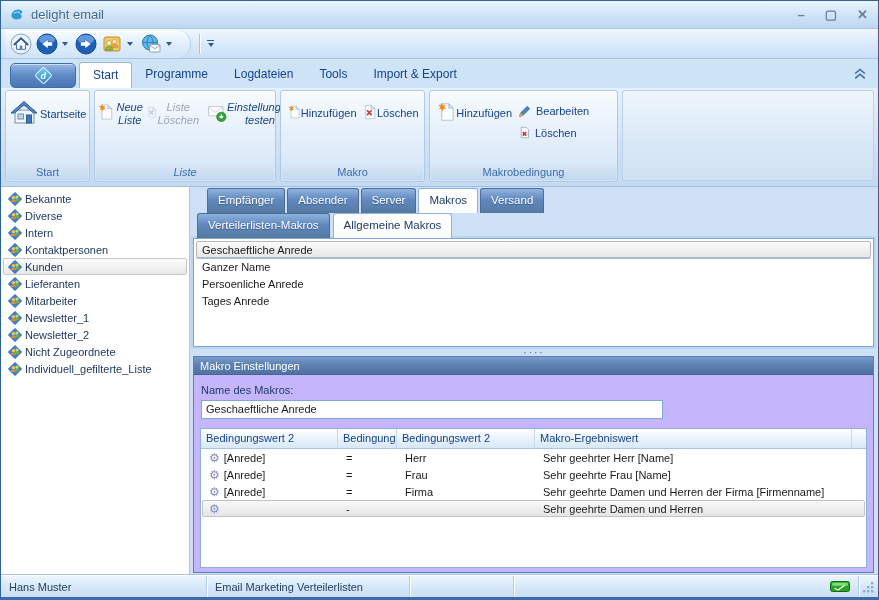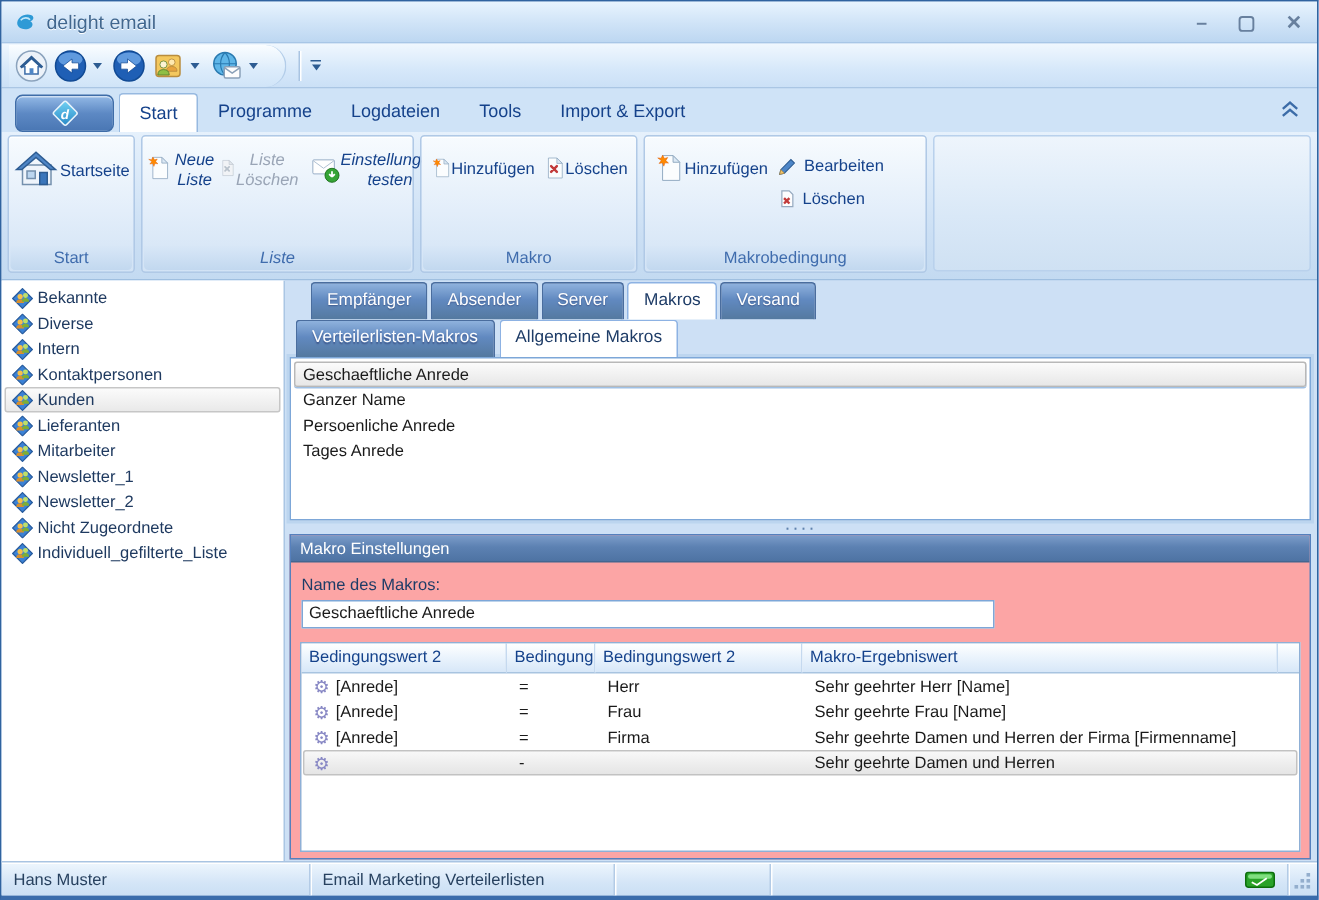--- a/index.html
+++ b/index.html
@@ -88,21 +88,21 @@
     background:#fff; border:1px solid #7da7d8; box-shadow:0 0 0 2px #bcd5ef; padding:2px; }
   .mlist-item { height:17px; line-height:16px; font-size:11px; color:#1a1a1a; padding-left:5px;
     cursor:pointer; border:1px solid transparent; }
   .mlist-item.selected { background:linear-gradient(#fbfbfb,#e7e7e7); border:1px solid #b8b8b8;
     border-radius:2px; box-shadow:0 1px 0 #9fc0e4; }
 
   .hsplit { position:absolute; top:162px; left:2px; right:4px; height:7px; cursor:row-resize; text-align:center; }
   .hsplit::after { content:"····"; font-size:13px; letter-spacing:1px; color:#5f82ad; line-height:5px; display:block; }
 
   .settings-panel { position:absolute; top:169px; left:2px; right:4px; bottom:2px;
-    border:1px solid #5580bd; background:#fca5a5; }
+    border:1px solid #5580bd; background:#c4b5fd; }
   .settings-header { height:18px; line-height:18px; padding-left:6px; font-size:11px; color:#fff;
     background:linear-gradient(#7b9cc9,#5c81b2 45%,#4e73a3); border-bottom:1px solid #44668f; }
   .name-label { margin:9px 0 3px 7px; font-size:11px; color:#1e3c67; }
   .name-input { margin-left:7px; width:462px; height:19px; border:1px solid #7da7d8;
     font-family:"Liberation Sans",sans-serif; font-size:11px; padding:1px 4px; color:#1a1a1a; background:#fff; }
 
   .cond-table { position:absolute; left:6px; right:6px; top:71px; bottom:4px;
     background:#fff; border:1px solid #8fb0d6; overflow:hidden; }
   .tgrid { display:grid; grid-template-columns:137px 59px 138px 1fr 14px; }
   .th { height:20px; line-height:19px; font-size:11px; color:#15428b; padding-left:5px;

